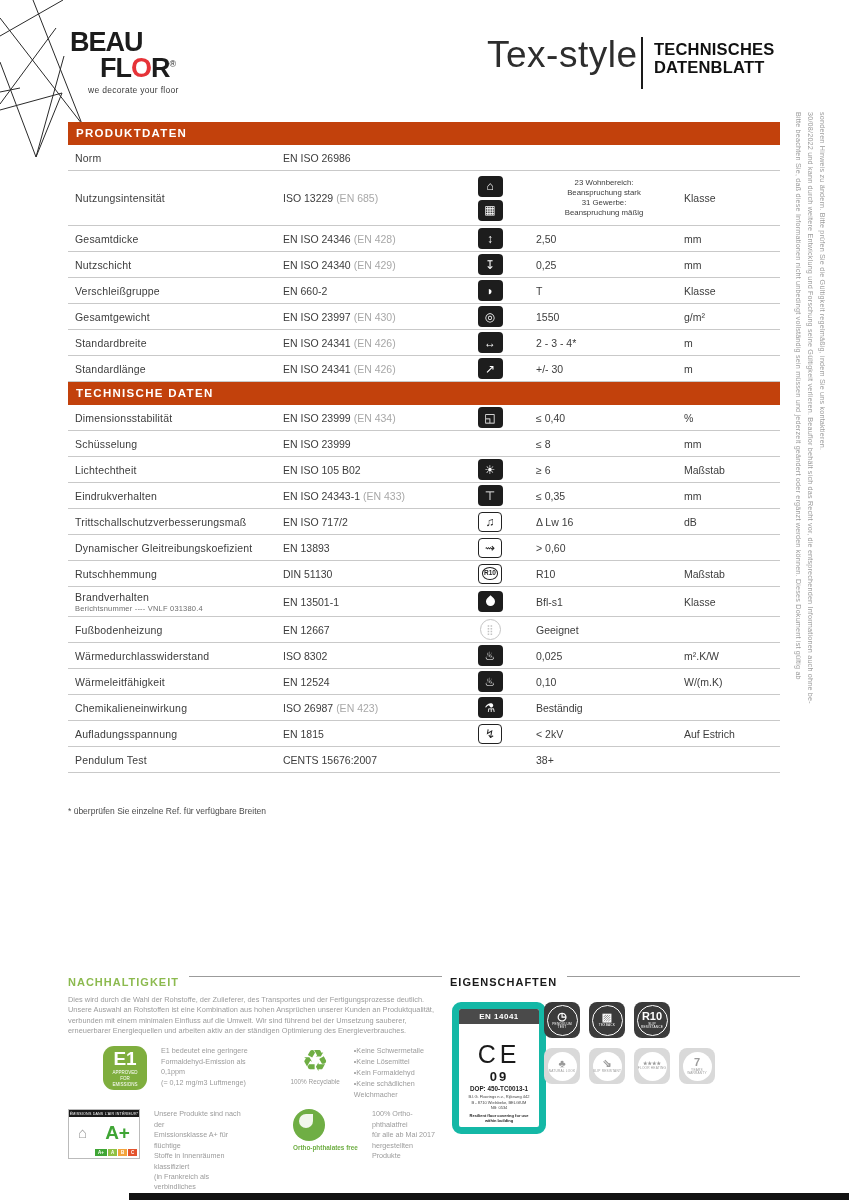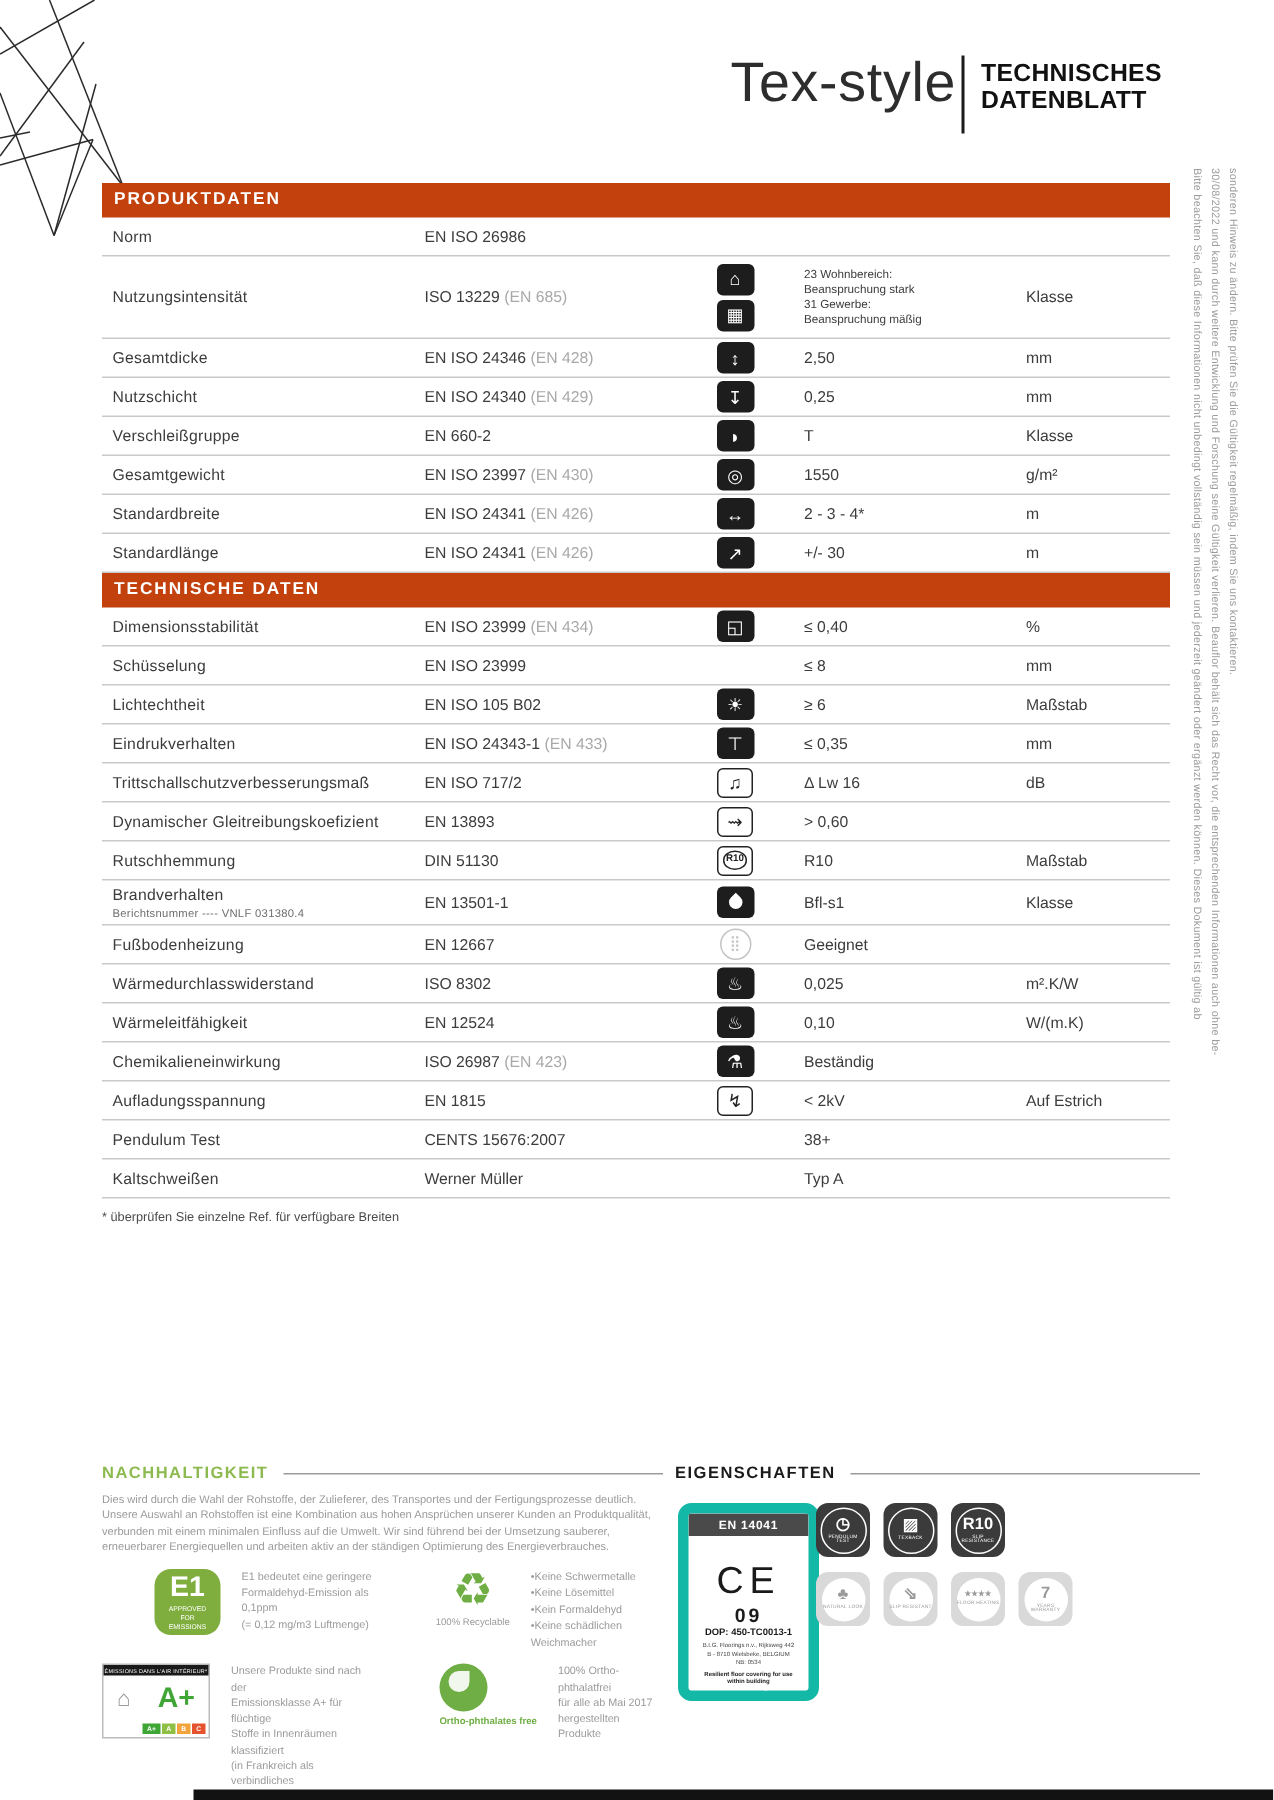--- a/index.html
+++ b/index.html
@@ -29,34 +29,34 @@
   .trow{display:grid;grid-template-columns:215px 168px 78px 143px 108px;
         border-bottom:1px solid #c9c9c9;align-items:center;min-height:26px;font-size:10.5px;color:#3c3c3c;box-sizing:border-box;}
   .trow.h55{min-height:55px;}
   .trow.h30{min-height:30px;}
   .cell{padding:2px 0;}
   .clabel{padding-left:7px;letter-spacing:0.2px;}
   .sub{display:block;font-size:7.5px;color:#6e6e6e;margin-top:1px;}
   .cnorm .note{color:#a8a8a8;}
   .cicon{display:flex;flex-direction:column;gap:3px;align-items:center;justify-content:center;}
   .cval{padding-left:7px;}
-  .cval.vsmall{font-size:7.8px;line-height:1.3;white-space:pre-line;}
+  .cval.vsmall{font-size:7.8px;line-height:1.3;white-space:pre-line;text-align:center;}
   .cunit{padding-left:12px;}
   .ic{width:25px;height:21px;border-radius:4px;background:#1d1d1d;color:#fff;display:flex;
       align-items:center;justify-content:center;font-size:12px;line-height:1;}
   .ic.ol{background:#fff;border:1.5px solid #222;color:#222;width:22px;height:18px;}
   .ic.gy{background:#fff;border:1.5px solid #c4c4c4;color:#c4c4c4;border-radius:50%;width:19px;height:19px;font-size:10px;}
   .ring{border:1.2px solid #222;border-radius:50%;font-size:6.5px;font-weight:700;padding:2px 1px;}
   .flame{display:block;width:9px;height:9px;background:#fff;border-radius:0 50% 50% 50%;transform:rotate(45deg);}
   
   .footnote{position:absolute;left:68px;top:806px;font-size:8.5px;color:#4a4a4a;}
   
   .panel h4{margin:0;font-size:11px;letter-spacing:1px;font-weight:700;}
   .hline{flex:1;height:1px;background:#9b9b9b;margin-left:10px;}
-  .ptitle{display:flex;align-items:center;}
+  .ptitle{display:flex;align-items:flex-start;}
   .nach{position:absolute;left:68px;top:976px;width:374px;}
   .nach h4{color:#8cba4f;}
   .nach p{margin:7px 0 10px 0;font-size:7.4px;line-height:1.4;color:#9b9b9b;}
   .nrow{display:flex;align-items:flex-start;margin-bottom:9px;}
   .e1badge{width:44px;height:44px;background:#7fae3e;border-radius:11px;color:#fff;text-align:center;margin-left:35px;flex:none;}
   .e1badge .big{font-size:19px;font-weight:700;line-height:1.1;margin-top:3px;}
   .e1badge .tiny{font-size:4.5px;line-height:1.3;white-space:pre-line;}
   .smalltxt{font-size:7.2px;color:#9b9b9b;line-height:1.45;white-space:pre-line;margin-left:14px;}
   .recy{margin-left:38px;text-align:center;flex:none;}
   .recy .g{font-size:30px;color:#6fae44;line-height:1;}
@@ -116,20 +116,25 @@
         <path d="M0,18 L82,124"></path>
       <path d="M56,28 L0,104"></path>
         <path d="M0,62 L36,157"></path>
         <path d="M36,157 L64,56"></path>
       <path d="M0,110 L62,93"></path>
         <path d="M62,93 L36,157"></path>
         <path d="M0,92 L20,88"></path>
     </g>
   </svg>
 
+  <div class="logo">
+    <div class="l1"><span>BEAU</span></div>
+    <div class="l2">F<span>L</span><span class="red">O</span>R<span class="reg">®</span></div>
+    <div class="tag">we decorate your floor</div>
+  </div>
   <div class="prodname">Tex-style</div>
   <div class="titdiv"></div>
   <div class="doctype">
     <div>TECHNISCHES</div>
     <div>DATENBLATT</div>
   </div>
 
   <div class="sidenote">
     <div>Bitte beachten Sie, daß diese Informationen nicht unbedingt vollständig sein müssen und jederzeit geändert oder ergänzt werden können. Dieses Dokument ist gültig ab</div>
     <div>30/08/2022 und kann durch weitere Entwicklung und Forschung seine Gültigkeit verlieren. Beauflor behält sich das Recht vor, die entsprechenden Informationen auch ohne be-</div>
@@ -392,27 +397,20 @@
     </div>
 
     <div class="trow">
       <div class="cell clabel">Pendulum Test</div>
       <div class="cell cnorm"><span>CENTS 15676:2007</span></div>
       <div class="cell cicon"></div>
       <div class="cell cval">38+</div>
       <div class="cell cunit"></div>
     </div>
 
-    <div class="trow">
-      <div class="cell clabel">Kaltschweißen</div>
-      <div class="cell cnorm"><span>Werner Müller</span></div>
-      <div class="cell cicon"></div>
-      <div class="cell cval">Typ A</div>
-      <div class="cell cunit"></div>
-    </div>
   </div>
 
   <div class="footnote">* überprüfen Sie einzelne Ref. für verfügbare Breiten</div>
 
   <div class="nach panel">
     <div class="ptitle">
         <h4>NACHHALTIGKEIT</h4>
         <div class="hline"></div>
       </div>
     <p>Dies wird durch die Wahl der Rohstoffe, der Zulieferer, des Transportes und der Fertigungsprozesse deutlich. Unsere Auswahl an Rohstoffen ist eine Kombination aus hohen Ansprüchen unserer Kunden an Produktqualität, verbunden mit einem minimalen Einfluss auf die Umwelt. Wir sind führend bei der Umsetzung sauberer, erneuerbarer Energiequellen und arbeiten aktiv an der ständigen Optimierung des Energieverbrauches.</p>

